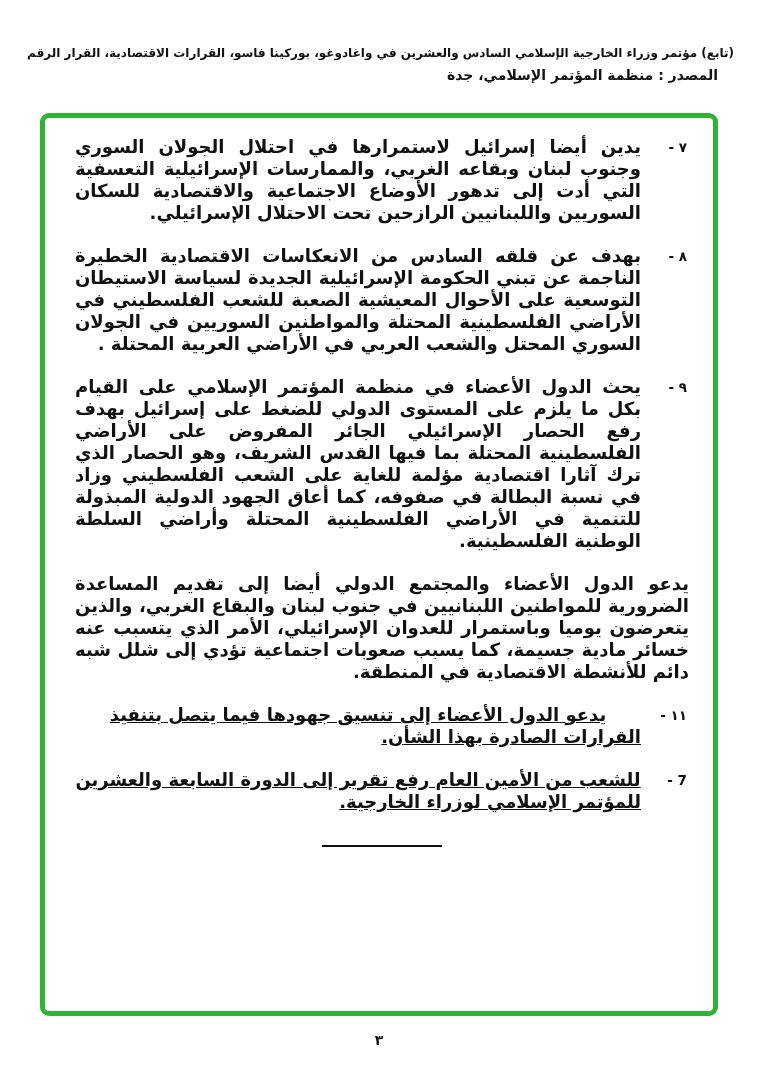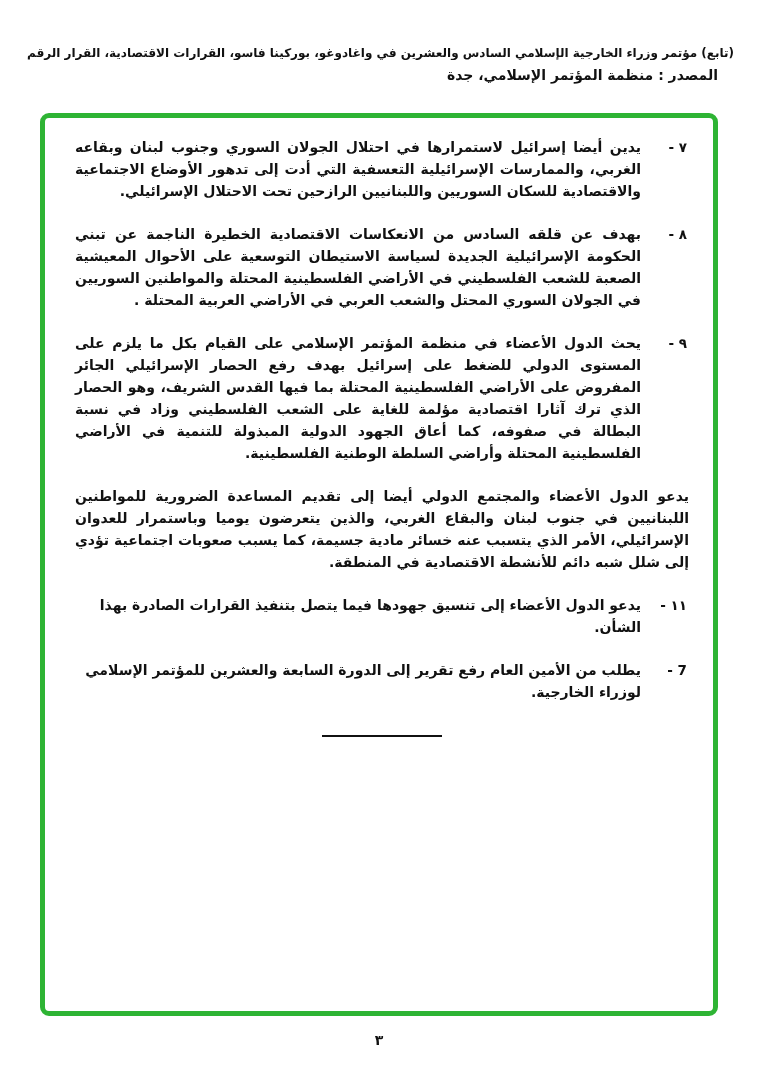--- a/index.html
+++ b/index.html
@@ -52,27 +52,27 @@
     font-weight:bold;
     font-size:13.5px;
     line-height:22px;
     text-align:right;
     padding-right:2px;
     white-space:nowrap;
   }
   .item-text {
     flex:1;
     font-weight:bold;
-    font-size:14px;
+    font-size:18px;
     line-height:22px;
     text-align:justify;
     text-align-last:right;
   }
   .lead { font-weight:bold; }
-  .single .item-text { text-align:right; }
+  .single .item-text { text-align:center;text-decoration:underline; }
   .end-divider {
     width:120px;
     border-top:2.5px solid #111;
     margin:32px auto 0 auto;
   }
   .page-number {
     text-align:center;
     font-weight:bold;
     font-size:14px;
     margin-top:16px;
@@ -109,21 +109,21 @@
       <p class="item-text"><span class="lead">يدعو</span> <span>الدول الأعضاء والمجتمع الدولي أيضا إلى تقديم المساعدة الضرورية للمواطنين اللبنانيين في جنوب لبنان والبقاع الغربي، والذين يتعرضون يوميا وباستمرار للعدوان الإسرائيلي، الأمر الذي يتسبب عنه خسائر مادية جسيمة، كما يسبب صعوبات اجتماعية تؤدي إلى شلل شبه دائم للأنشطة الاقتصادية في المنطقة.</span></p>
     </div>
 
     <div class="item single">
       <div class="item-num">١١ -</div>
       <p class="item-text"><span class="lead">يدعو</span> <span>الدول الأعضاء إلى تنسيق جهودها فيما يتصل بتنفيذ القرارات الصادرة بهذا الشأن.</span></p>
     </div>
 
     <div class="item single">
       <div class="item-num">7 -</div>
-      <p class="item-text"><span class="lead">يطلب</span> <span>من الأمين العام رفع تقرير إلى الدورة السابعة والعشرين للمؤتمر الإسلامي لوزراء الخارجية.</span></p>
+      <p class="item-text"><span class="lead">للشعب</span> <span>من الأمين العام رفع تقرير إلى الدورة السابعة والعشرين للمؤتمر الإسلامي لوزراء الخارجية.</span></p>
     </div>
 
     <div class="end-divider"></div>
 
   </div>
 
   <div class="page-number">٣</div>
 
 </div>
 

